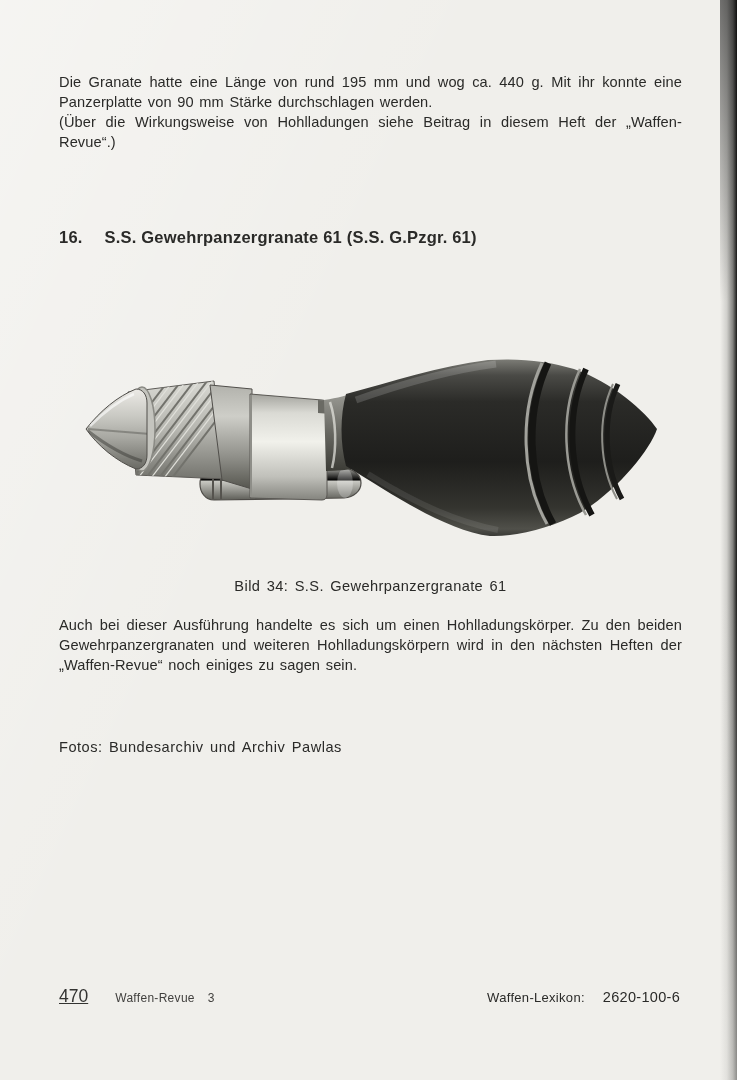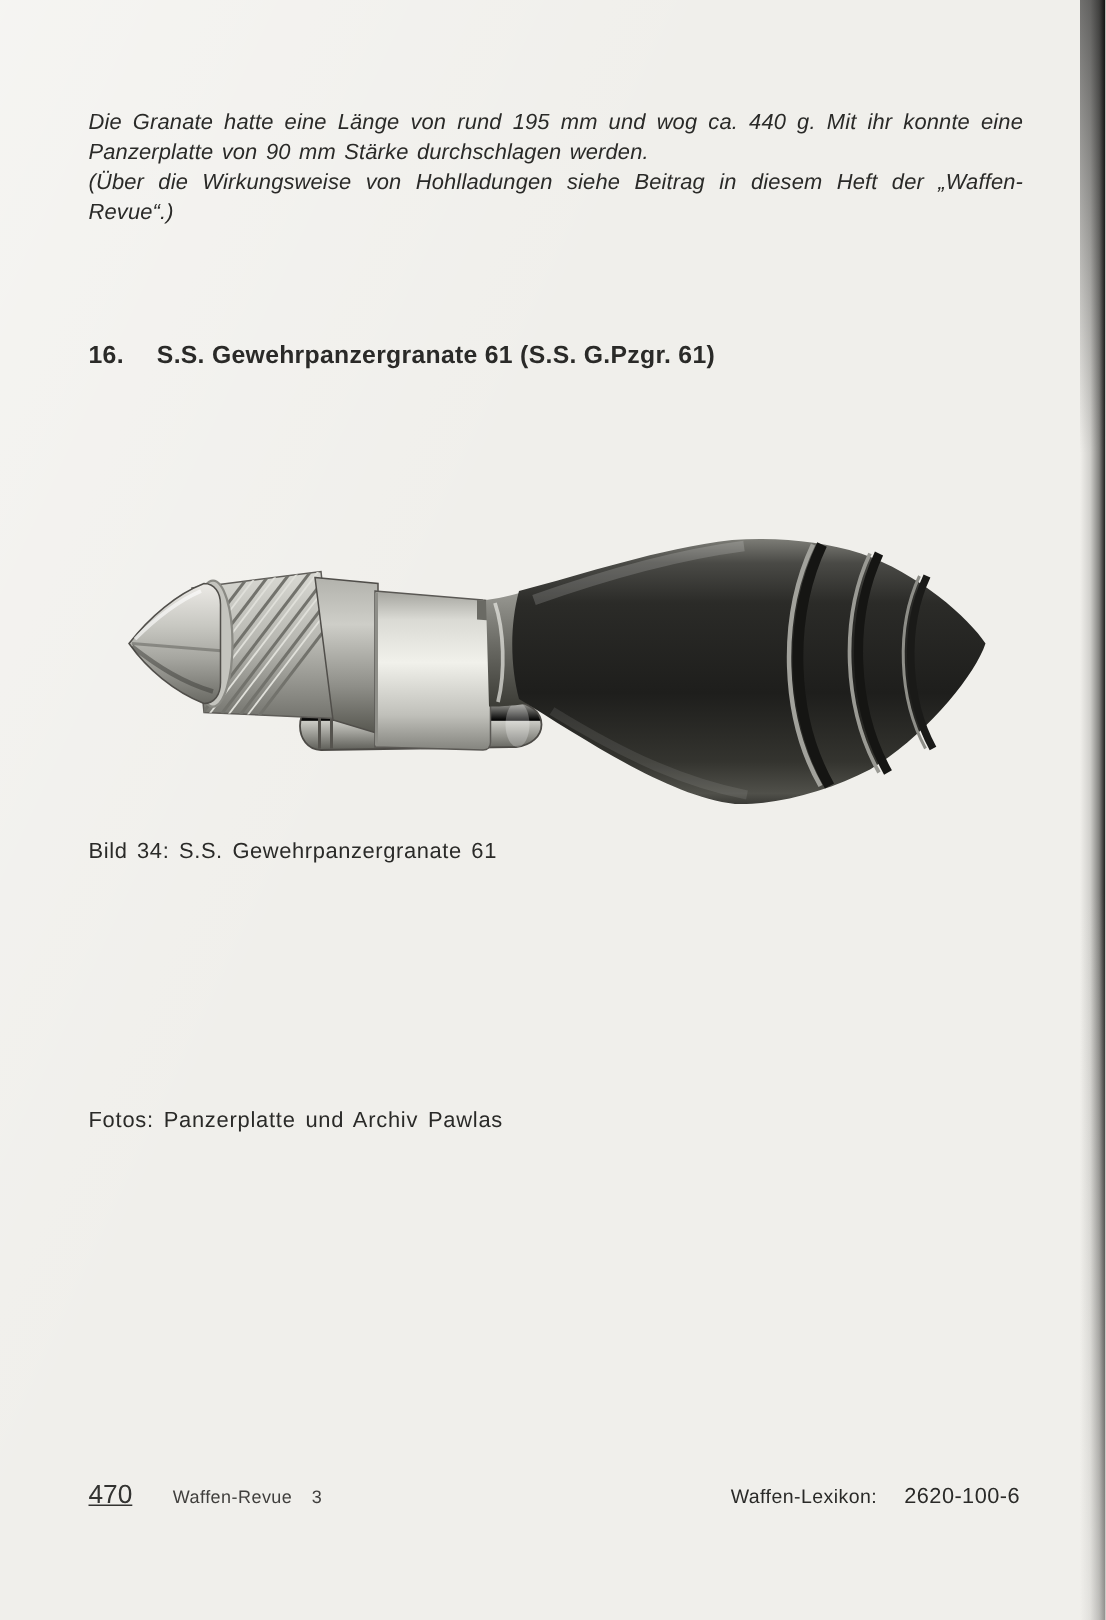--- a/index.html
+++ b/index.html
@@ -14,37 +14,36 @@
     font-family:"Liberation Sans", sans-serif;
     color:#2a2a28;
   }
   .text-col {
     position:absolute;
     left:59px; width:623px;
     font-size:14.6px; line-height:20px;
     text-align:justify;
     letter-spacing:0.1px;
     word-spacing:1.5px;
-    font-style:italic;
   }
   .intro { top:72px; }
   .intro p { margin:0; }
   .heading {
     position:absolute; left:59px; top:228px; width:623px;
     font-size:16.5px; font-weight:bold; letter-spacing:0.2px;
     white-space:nowrap;
   }
   .heading .num { display:inline-block; margin-right:22px; }
   .section-body { top:254px; }
   .figure-wrap {
     position:absolute; left:60px; top:328px; width:620px; height:215px;
   }
   .caption {
-    position:absolute; left:59px; top:560px; width:623px;
-    font-size:14.6px; text-align:left; letter-spacing:0.4px;
+    position:absolute; left:59px; top:578px; width:623px;
+    font-size:14.6px; text-align:center; letter-spacing:0.4px;
     word-spacing:2px;
   }
   .closing { top:615px; }
   .credit {
     position:absolute; left:59px; top:739px; width:623px;
     font-size:14.6px; letter-spacing:0.5px; word-spacing:2px;
     text-align:left;
   }
   .footer {
     position:absolute; left:59px; right:57px; top:986px;
@@ -207,22 +206,23 @@
           <path d="M 613 386 C 597 420 599 468 617 501" stroke="#8e8e88" stroke-width="2" fill="none"></path>
         </g>
         <path d="M 356 402 C 404 385 450 372 496 366" stroke="rgba(255,255,255,0.16)" stroke-width="7" fill="none"></path>
         <path d="M 368 476 C 420 508 458 524 498 532" stroke="rgba(255,255,255,0.09)" stroke-width="6" fill="none"></path>
       </g>
     </svg>
   </div>
 
   <div class="caption">Bild 34: S.S. Gewehrpanzergranate 61</div>
 
-
-  <div class="credit">Fotos: Panzerplatte und Archiv Pawlas</div>
+  <div class="text-col closing">Auch bei dieser Ausführung handelte es sich um einen Hohlladungskörper. Zu den beiden Gewehrpanzergranaten und weiteren Hohlladungskörpern wird in den nächsten Heften der „Waffen-Revue“ noch einiges zu sagen sein.</div>
+
+  <div class="credit">Fotos: Bundesarchiv und Archiv Pawlas</div>
 
   <div class="footer">
     <span class="page-num">470</span>
     <span class="journal">Waffen-Revue</span>
     <span class="issue">3</span>
     <span class="lex-label">Waffen-Lexikon:</span>
     <span class="lex-code">2620-100-6</span>
   </div>
 
   <div class="edge-shadow"></div>

